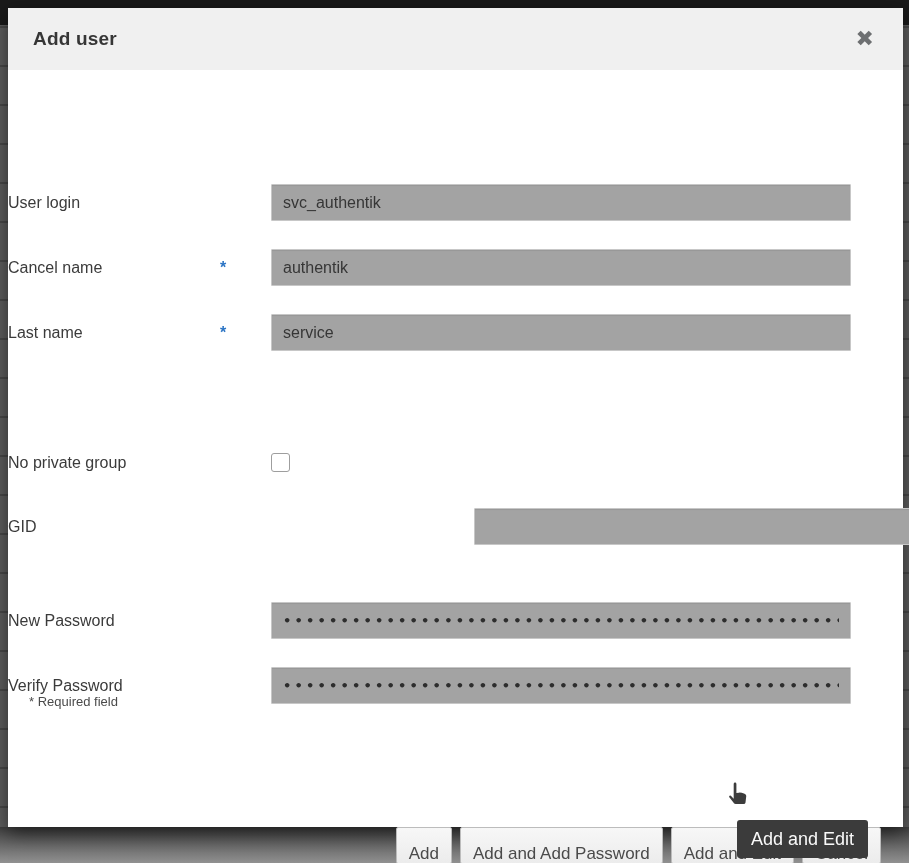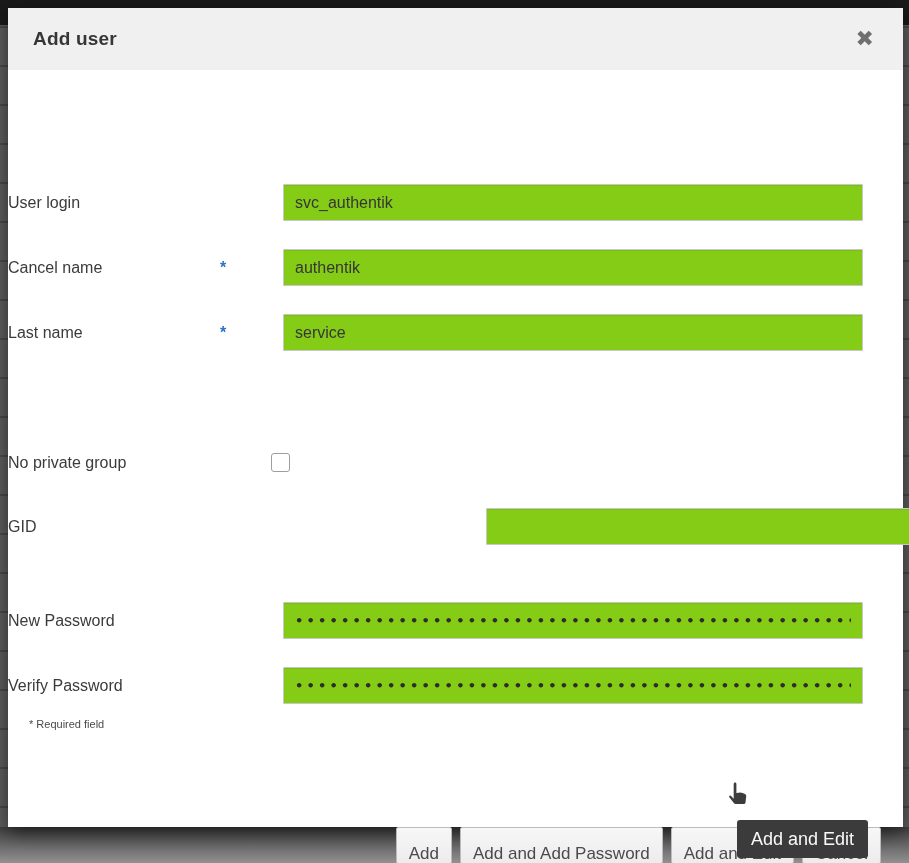--- a/index.html
+++ b/index.html
@@ -73,27 +73,26 @@
     width: 24px;
     text-align: center;
     color: #2b74c4; font-weight: bold; font-size: 16px;
   }
   .ctl { position: absolute; left: 263px; }
 
   input.txt, .select-box {
     width: 580px; height: 37px;
     border: 1px solid #c7c7c7;
     border-radius: 1px;
-    background: #84cc16;
+    background: #a3a3a3;
     box-shadow: inset 0 1px 1px rgba(0,0,0,0.07);
     padding: 0 11px;
     font-family: "Liberation Sans", sans-serif;
     font-size: 16px; color: #363636;
     outline: none;
-    margin-left: 12px;
   }
   input.pwd {
     font-family: "DejaVu Sans", sans-serif;
     font-size: 13px; font-weight: bold; letter-spacing: 3.2px; color: #2d2d2d;
   }
 
   .checkbox {
     display: inline-block;
     width: 19px; height: 19px;
     border: 1px solid #9e9e9e;
@@ -102,22 +101,22 @@
     cursor: pointer;
   }
 
   .select-box {
     position: relative;
     display: flex; align-items: center;
     cursor: pointer;
   }
 
   .required-note {
-    position: absolute; left: 21px; top: 648px;
-    font-size: 11px; color: #4a4a4a;
+    position: absolute; left: 21px; top: 624px;
+    font-size: 13px; color: #4a4a4a;
   }
 
   
   .btn-row {
     position: absolute; top: 757px; right: 22px;
     display: flex; gap: 8px;
   }
   .btn {
     height: 37px;
     padding: 16px 12px;

